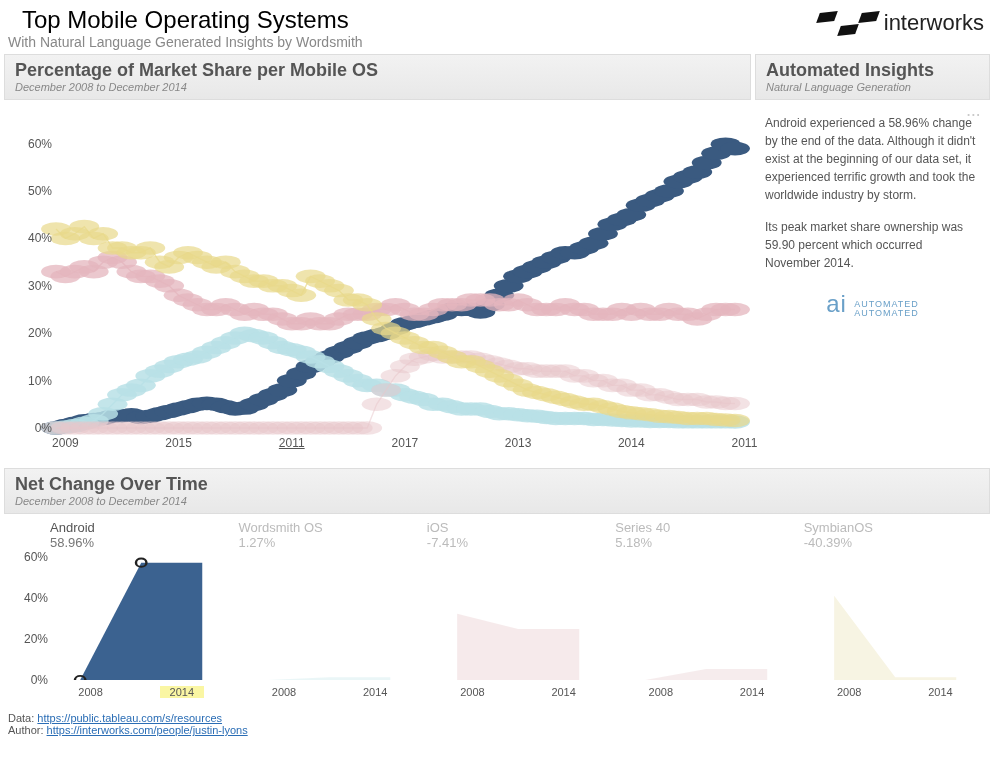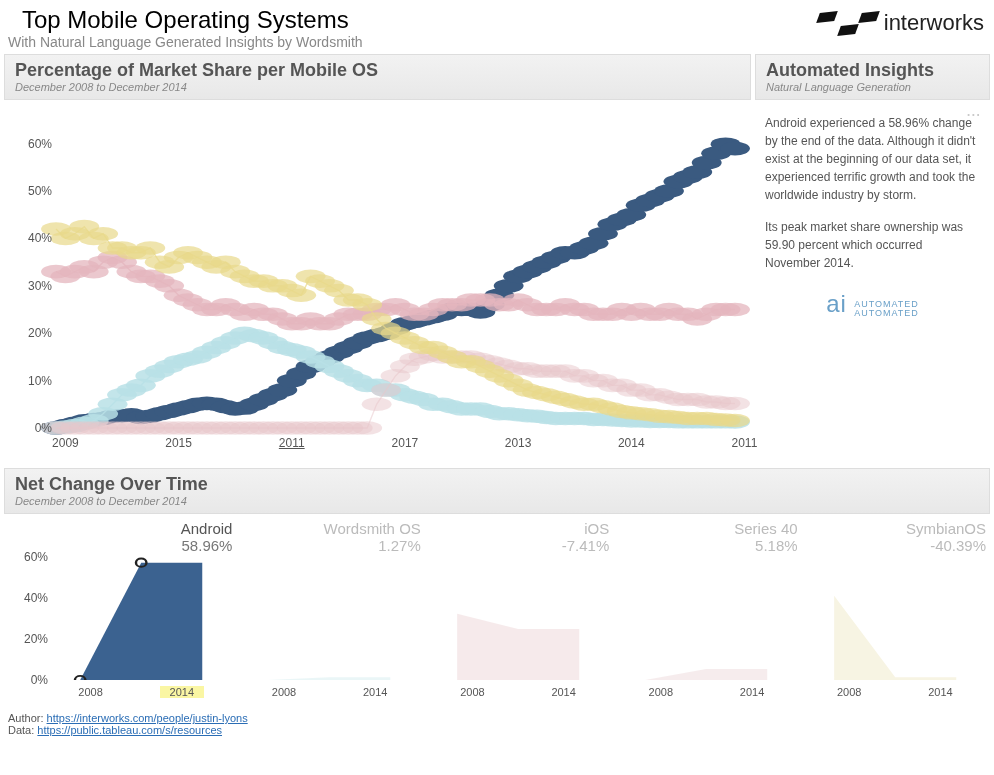--- a/index.html
+++ b/index.html
@@ -90,21 +90,21 @@
   .dot.blackberry { fill:#b8e0e6; opacity:0.85;}
   .dot.symbian { fill:#e8d98a; opacity:0.7;}
   .dot.series40 { fill:#e8c6ca; opacity:0.5;}
 
   .net-panel { padding: 0 4px; margin-top:4px; }
   .net-body { display:flex; gap:6px; padding: 6px 4px 0 46px; position:relative; height:190px;}
   .net-yaxis { position:absolute; left:4px; top:18px; bottom:28px; width:40px;}
   .net-yaxis .nt { position:absolute; right:0; transform:translateY(-50%); color:#555; font-size:12px; text-align:right; width:40px;}
   .net-cell { flex:1; position:relative; }
   .net-plot { position:absolute; left:4px; right:4px; top:18px; bottom:28px; }
-  .net-cell .lbl-top { position:absolute; top:-4px; left:0; right:0; text-align:right; font-size:15px;}
+  .net-cell .lbl-top { position:absolute; top:-4px; left:0; right:0; text-align:left; font-size:13px;}
   .net-cell .lbl-top .nm { color:#555;}
   .net-cell .lbl-top .vl { color:#777;}
   .net-cell.faded .lbl-top { color:#bbb;}
   .net-cell.faded .lbl-top .nm,.net-cell.faded .lbl-top .vl { color:#bbb;}
   .net-x { position:absolute; bottom:10px; left:0; right:0; display:flex; justify-content:space-around; font-size:11px; color:#555;}
   .net-x span.hl { background:#faf6a3; padding:0 10px; }
   .area { fill:#3b6290; }
   .area.faded { opacity:0.22; }
   .area.ios { fill:#d89fa5; }
   .area.bb { fill:#9fd4dc; }
@@ -633,15 +633,15 @@
       <div class="net-x">
           <span>2008</span>
           <span>2014</span>
         </div>
     </div>
 
   </div>
 </div>
 
 <div class="footer">
+  <div><span>Data: </span><a href="#">https://public.tableau.com/s/resources</a></div>
   <div><span>Author: </span><a href="#">https://interworks.com/people/justin-lyons</a></div>
-  <div><span>Data: </span><a href="#">https://public.tableau.com/s/resources</a></div>
 </div>
 
 </body></html>

